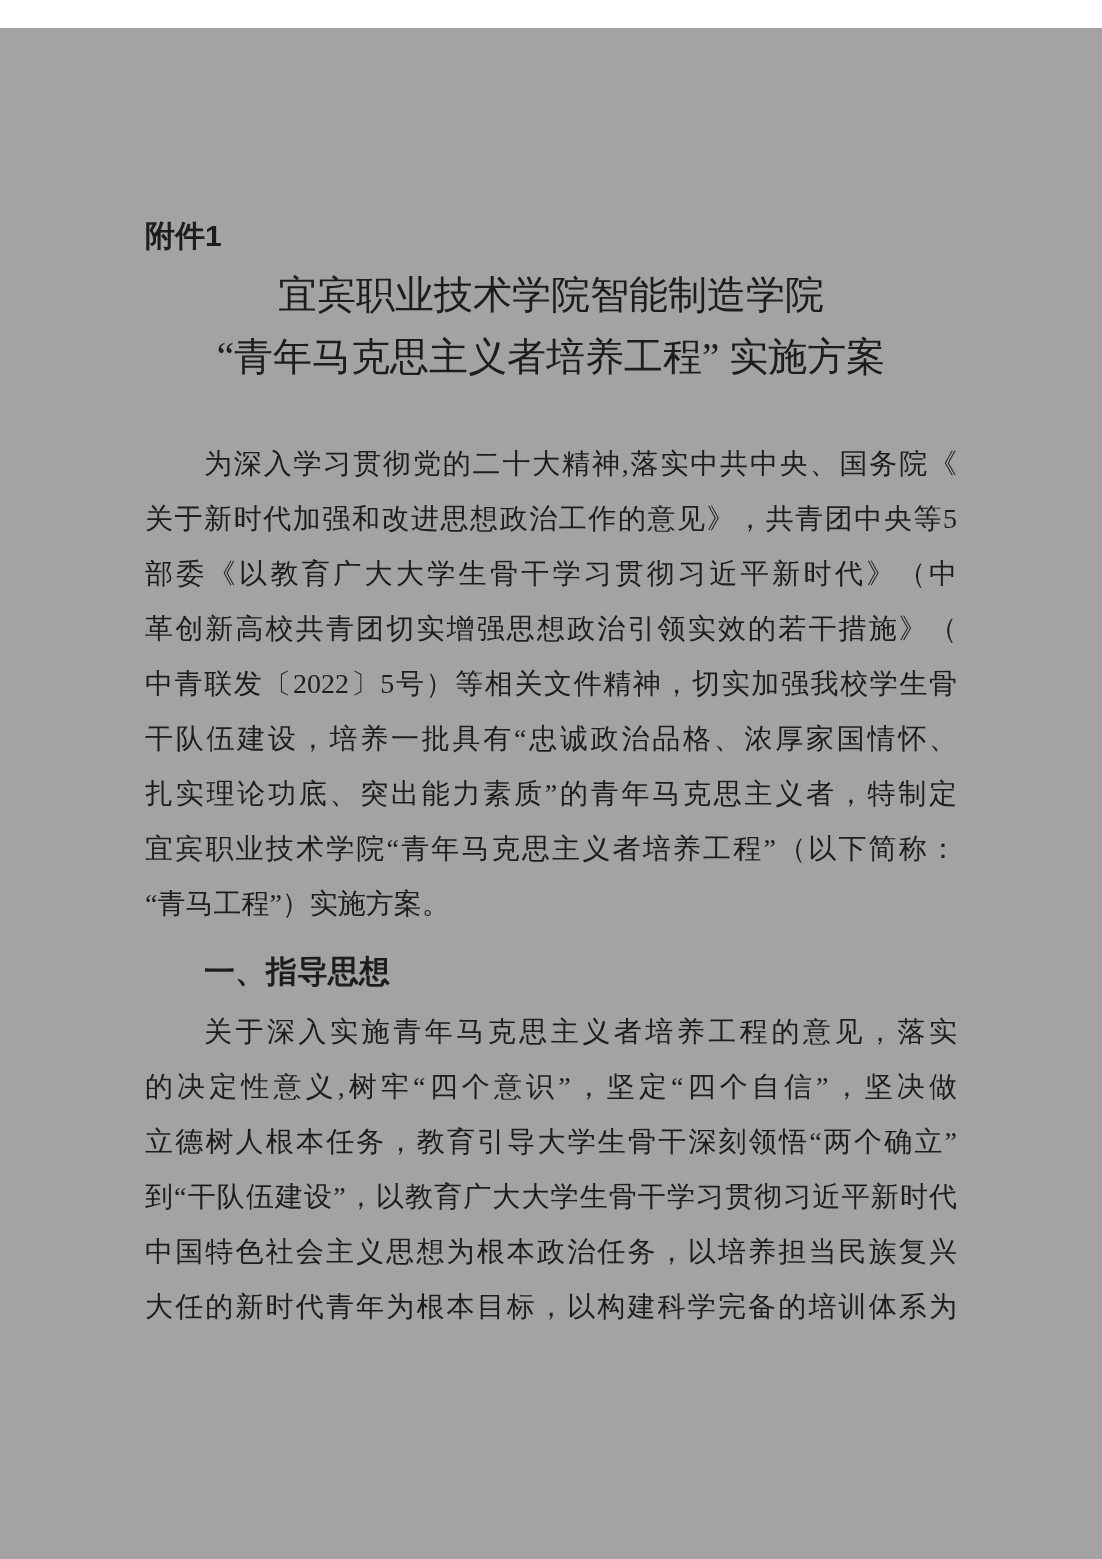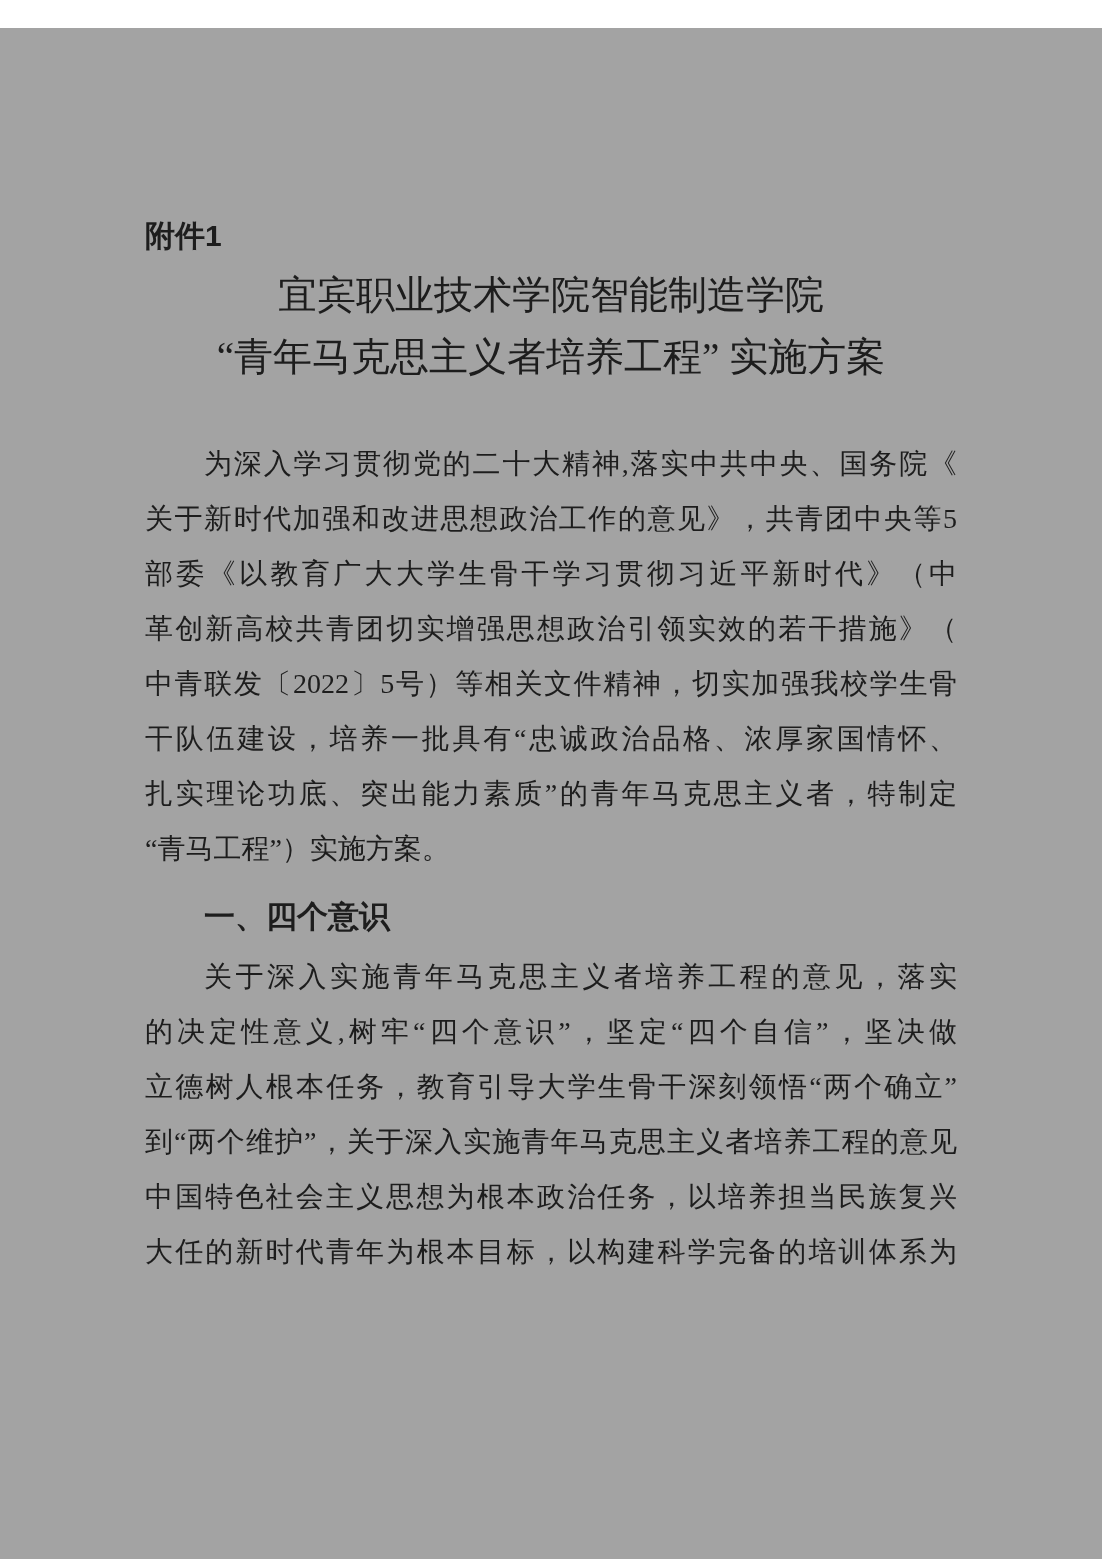--- a/index.html
+++ b/index.html
@@ -80,26 +80,27 @@
 
   <div class="doc-body">
 
     <p class="body-line indent">为深入学习贯彻党的二十大精神,落实中共中央、国务院《</p>
     <p class="body-line">关于新时代加强和改进思想政治工作的意见》，共青团中央等5</p>
     <p class="body-line">部委《以教育广大大学生骨干学习贯彻习近平新时代》（中</p>
     <p class="body-line">革创新高校共青团切实增强思想政治引领实效的若干措施》（</p>
     <p class="body-line">中青联发〔2022〕5号）等相关文件精神，切实加强我校学生骨</p>
     <p class="body-line">干队伍建设，培养一批具有“忠诚政治品格、浓厚家国情怀、</p>
     <p class="body-line">扎实理论功底、突出能力素质”的青年马克思主义者，特制定</p>
+    <p class="body-line">宜宾职业技术学院“青年马克思主义者培养工程”（以下简称：</p>
     <p class="body-line no-justify">“青马工程”）实施方案。</p>
 
-    <p class="section-heading">一、四个意识</p>
+    <p class="section-heading">一、指导思想</p>
 
     <p class="body-line indent">关于深入实施青年马克思主义者培养工程的意见，落实</p>
     <p class="body-line">的决定性意义,树牢“四个意识”，坚定“四个自信”，坚决做</p>
     <p class="body-line">立德树人根本任务，教育引导大学生骨干深刻领悟“两个确立”</p>
-    <p class="body-line">到“两个维护”，关于深入实施青年马克思主义者培养工程的意见</p>
+    <p class="body-line">到“干队伍建设”，以教育广大大学生骨干学习贯彻习近平新时代</p>
     <p class="body-line">中国特色社会主义思想为根本政治任务，以培养担当民族复兴</p>
     <p class="body-line">大任的新时代青年为根本目标，以构建科学完备的培训体系为</p>
 
   </div>
 
 </div>
 
 </body></html>

